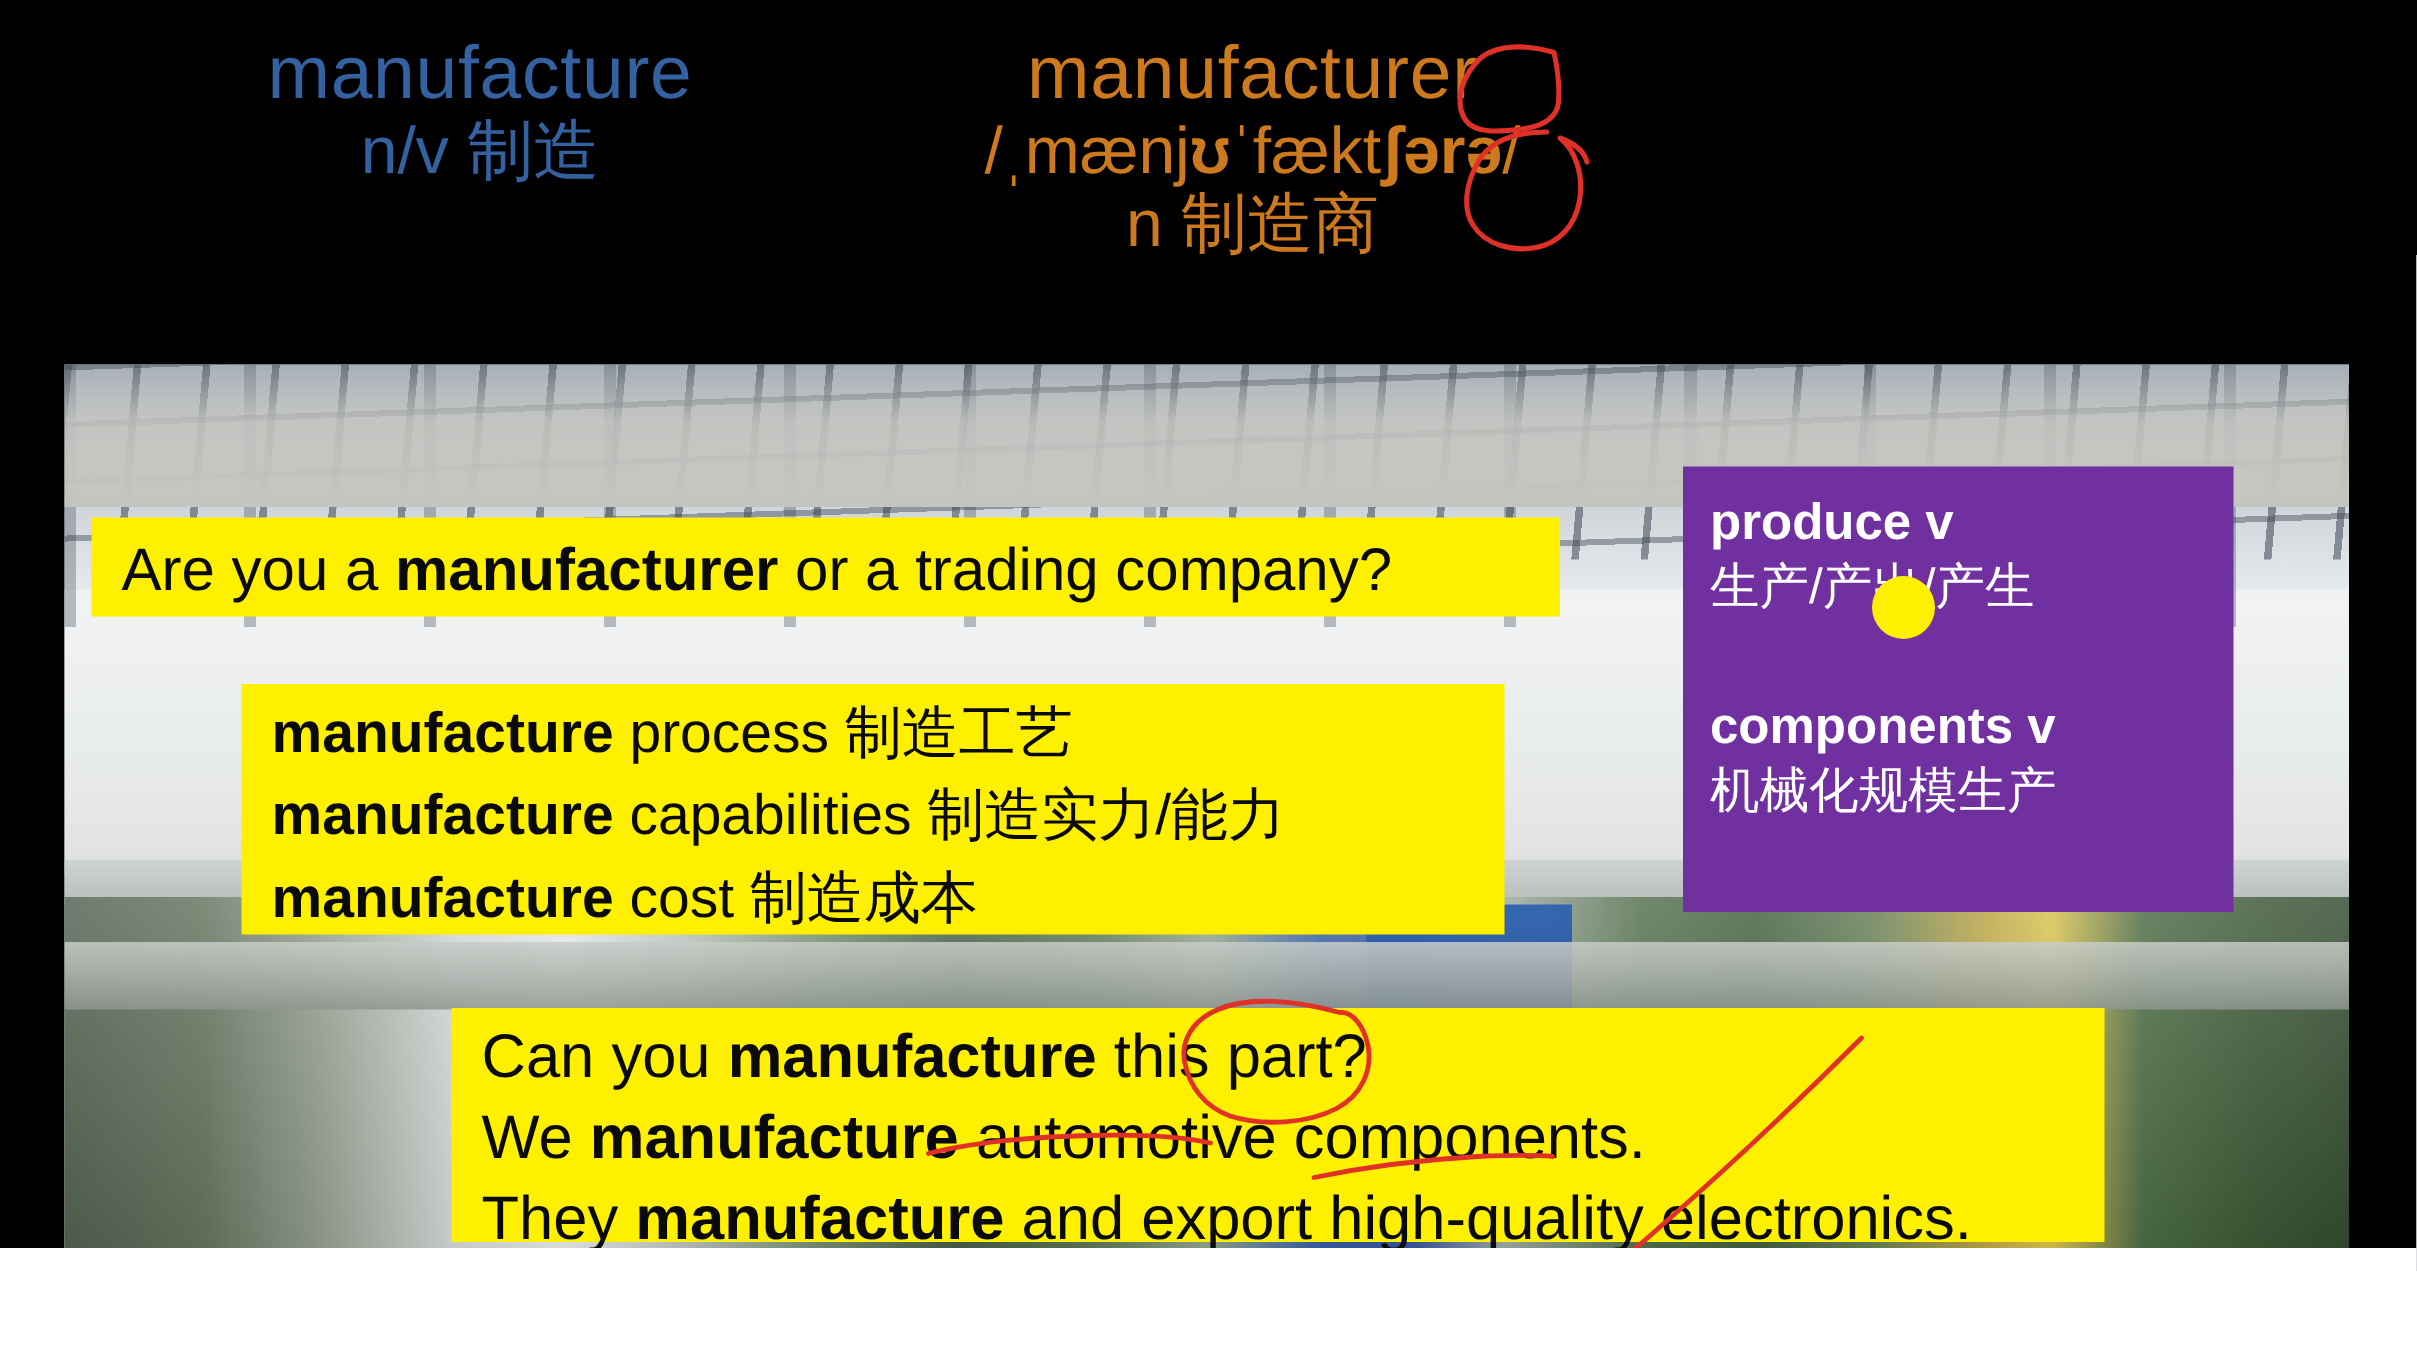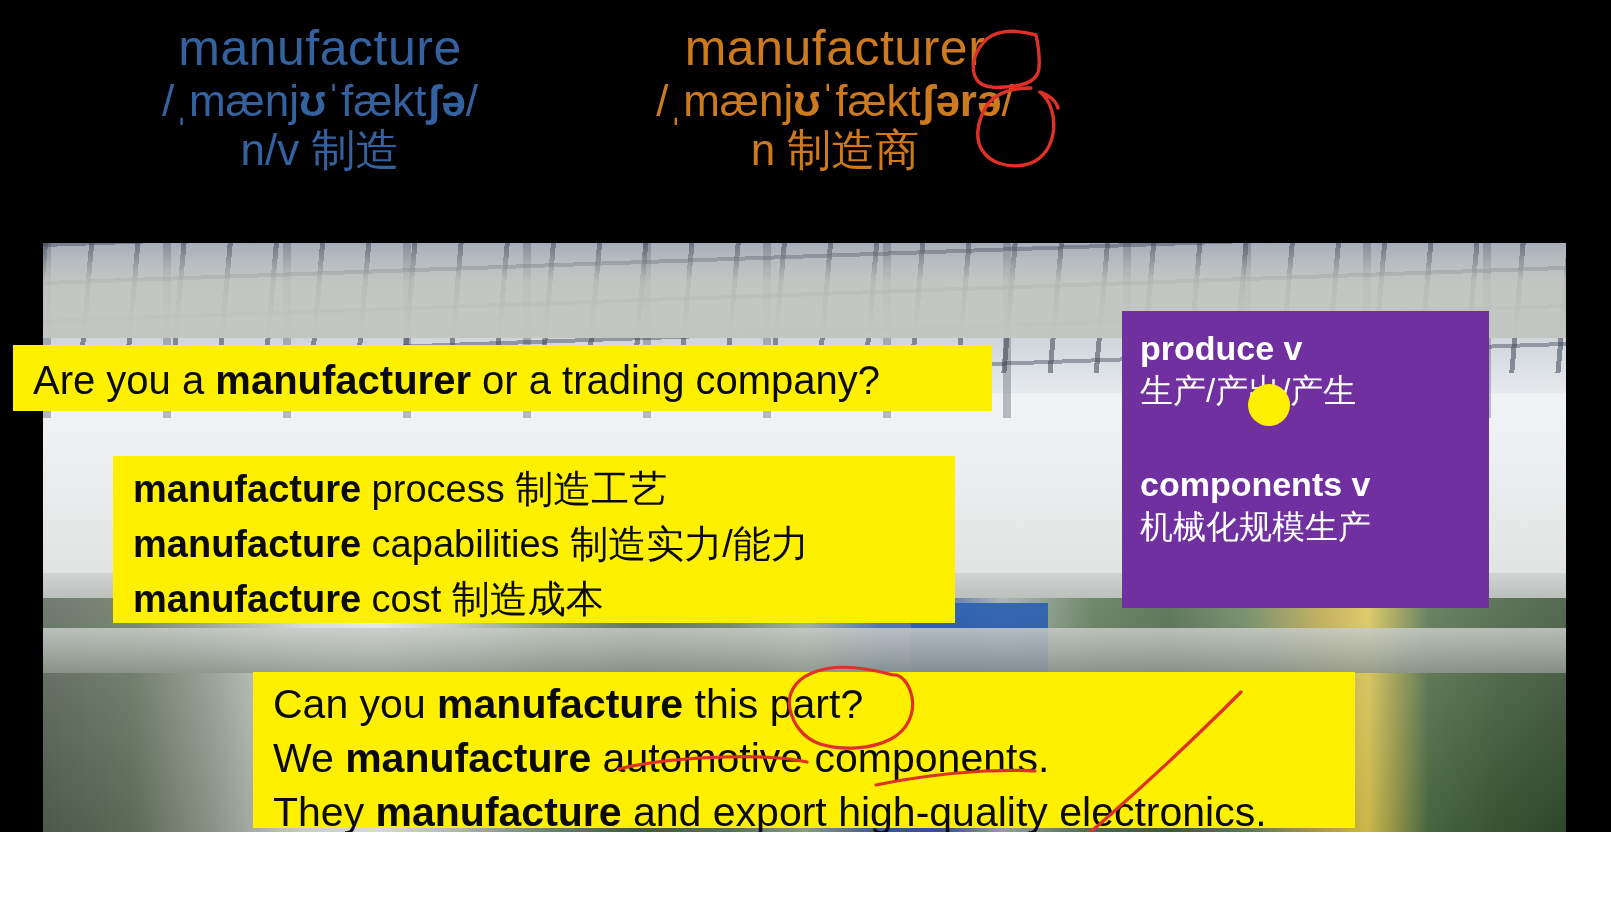--- a/index.html
+++ b/index.html
@@ -115,20 +115,21 @@
     opacity: 0.95;
     position: absolute;
   }
 
   
   .hl {
     position: absolute;
     background: #fff000;
     color: #0a0a0a;
     box-sizing: border-box;
+    margin-left: 48px;
   }
   #hl-question {
     left: 13px;
     top: 345px;
     width: 979px;
     height: 66px;
     padding: 5px 0 0 20px;
     font-size: 40px;
     line-height: 60px;
     white-space: nowrap;
@@ -197,21 +198,20 @@
     background: #fff000;
   }
 </style>
 </head>
 <body>
 
 <div id="slide">
 
   <div id="vocab-left" class="vocab">
     <div class="word">manufacture</div>
-    <div class="ipa"><span>/ˌmænj</span><span class="stress">ʊ</span><span>ˈfækt</span><span class="stress">ʃə</span><span>/</span></div>
     <div class="gloss">n/v 制造</div>
   </div>
 
   <div id="vocab-right" class="vocab">
     <div class="word">manufacturer</div>
     <div class="ipa"><span>/ˌmænj</span><span class="stress">ʊ</span><span>ˈfækt</span><span class="stress">ʃərə</span><span>/</span></div>
     <div class="gloss">n 制造商</div>
   </div>
 
   <div id="photo">

